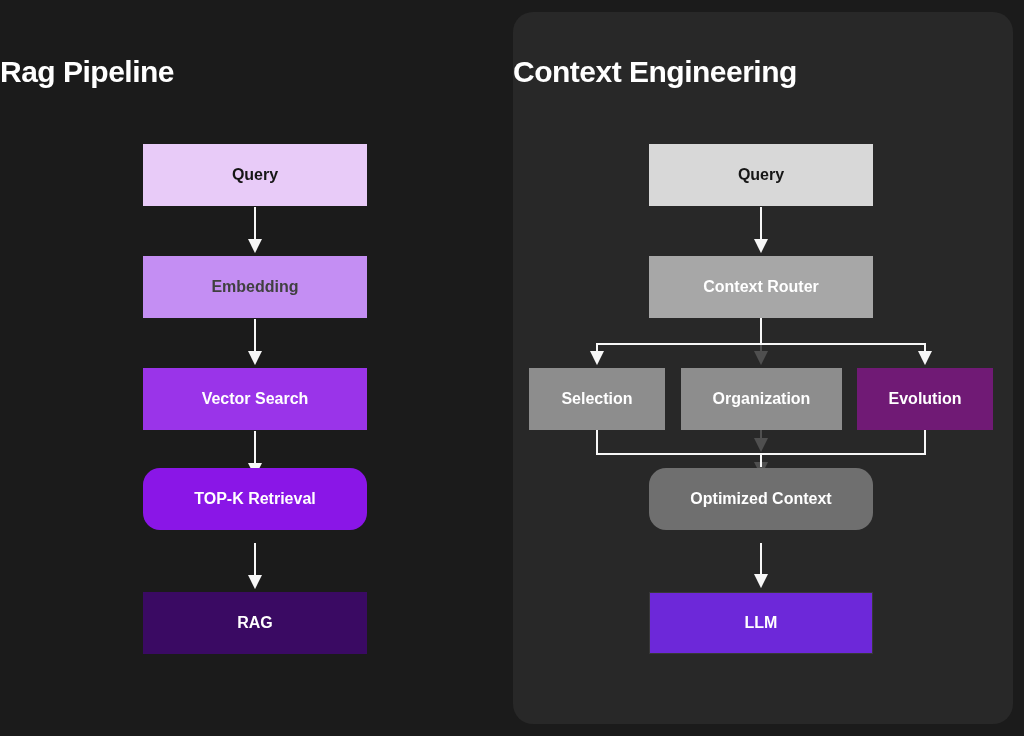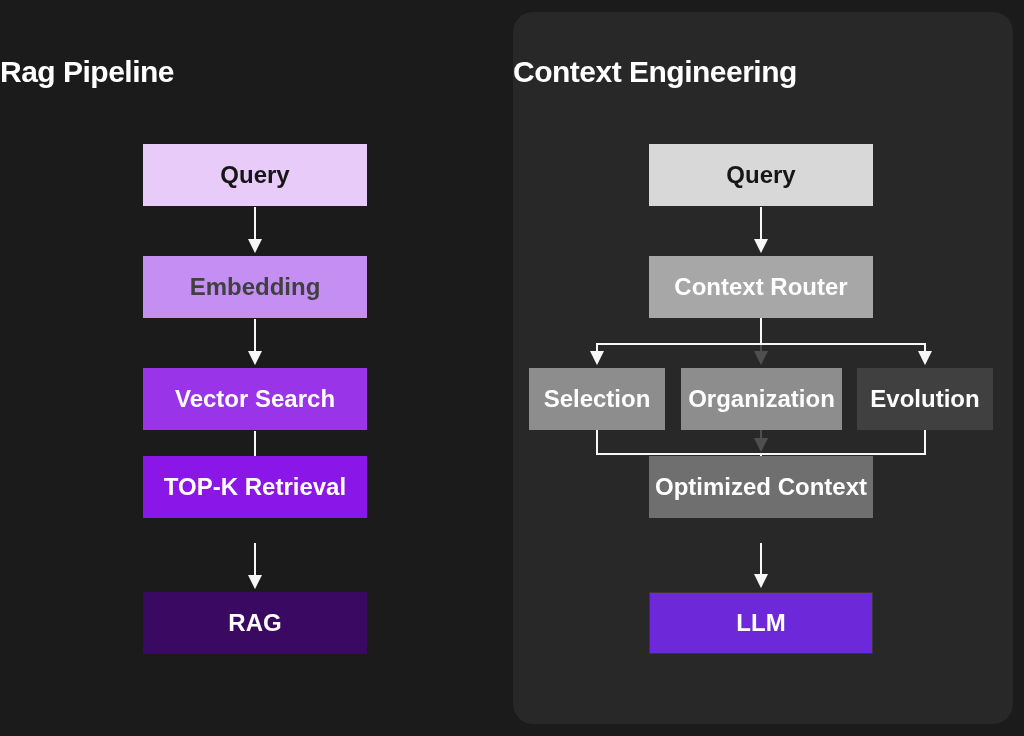--- a/index.html
+++ b/index.html
@@ -34,31 +34,31 @@
     color: #ffffff;
     letter-spacing: -0.5px;
   }
   .title-left  { left: 0;     width: 512px; }
   .title-right { left: 513px; width: 500px; }
   .node {
     position: absolute;
     display: flex;
     align-items: center;
     justify-content: center;
-    font-size: 24px;
+    font-size: 16px;
     font-weight: bold;
     box-sizing: border-box;
   }
   .col-left   { left: 143px; width: 224px; }
   .col-right  { left: 649px; width: 224px; }
   .h62 { height: 62px; }
   .y1 { top: 144px; }
   .y2 { top: 256px; }
   .y3 { top: 368px; }
-  .y4 { top: 456px; }
+  .y4 { top: 468px; border-radius: 17px; }
   .y5 { top: 592px; }
   .node-selection    { left: 529px; width: 136px; text-align: center; }
   .node-organization { left: 681px; width: 161px; }
   .node-evolution    { left: 857px; width: 136px; }
   .node-llm { border: 1px solid #383838; }
   .edges {
     position: absolute;
     left: 0; top: 0;
     width: 1024px;
     height: 736px;
@@ -112,15 +112,15 @@
 <div class="node col-left h62 y1" style="background: rgb(232, 203, 248); color: rgb(22, 22, 22);">Query</div>
 <div class="node col-left h62 y2" style="background: rgb(196, 142, 243); color: #404040;">Embedding</div>
 <div class="node col-left h62 y3" style="background: rgb(154, 52, 233); color: rgb(255, 255, 255);">Vector Search</div>
 <div class="node col-left h62 y4" style="background: rgb(138, 22, 231); color: rgb(255, 255, 255);">TOP-K Retrieval</div>
 <div class="node col-left h62 y5" style="background: rgb(58, 10, 99); color: rgb(255, 255, 255);">RAG</div>
 
 <div class="node col-right h62 y1" style="background: rgb(216, 216, 216); color: rgb(22, 22, 22);">Query</div>
 <div class="node col-right h62 y2" style="background: rgb(167, 167, 167); color: rgb(255, 255, 255);">Context Router</div>
 <div class="node node-selection h62 y3" style="background: rgb(141, 141, 141); color: rgb(255, 255, 255);">Selection</div>
 <div class="node node-organization h62 y3" style="background: rgb(141, 141, 141); color: rgb(255, 255, 255);">Organization</div>
-<div class="node node-evolution h62 y3" style="background: #404040; color: rgb(255, 255, 255);">Evolution</div>
+<div class="node node-evolution h62 y3" style="background: #701a75; color: rgb(255, 255, 255);">Evolution</div>
 <div class="node col-right h62 y4" style="background: rgb(111, 111, 111); color: rgb(255, 255, 255);">Optimized Context</div>
 <div class="node col-right h62 y5 node-llm" style="background: #6d28d9; color: rgb(255, 255, 255);">LLM</div>
 
 </body></html>

